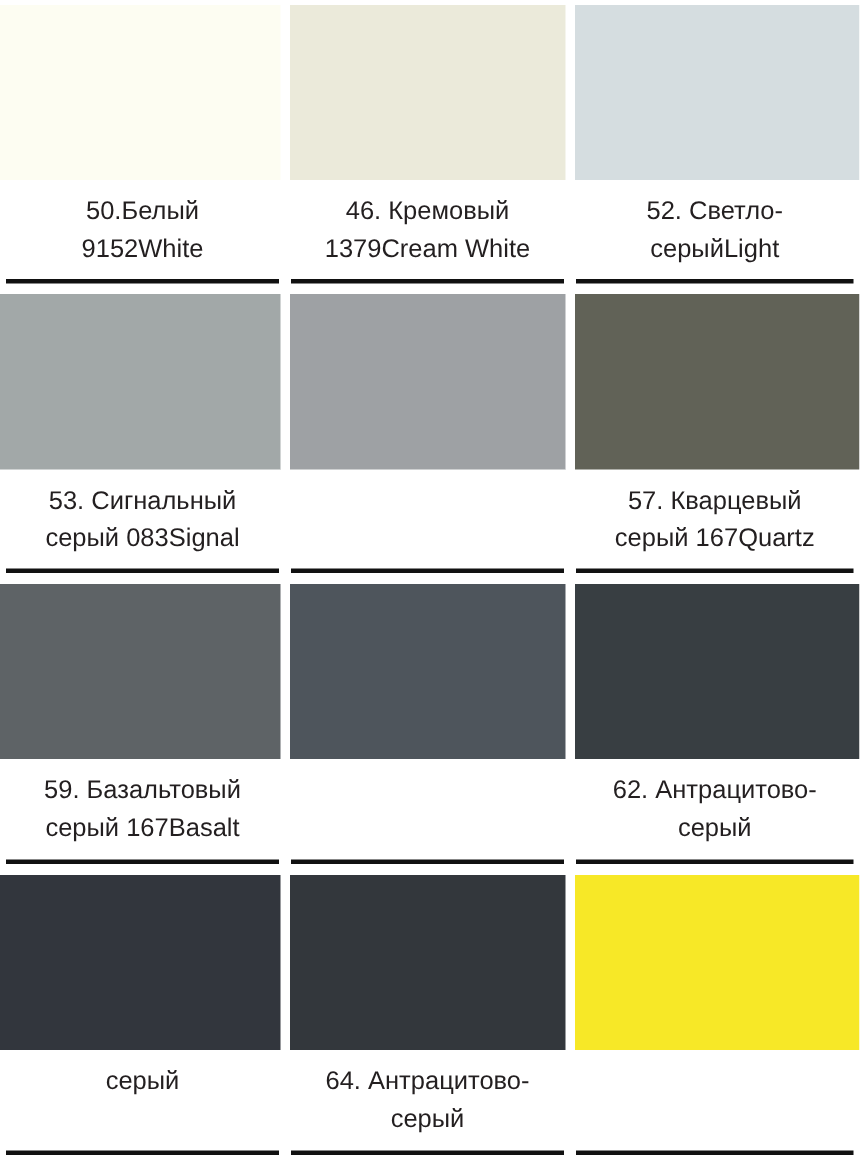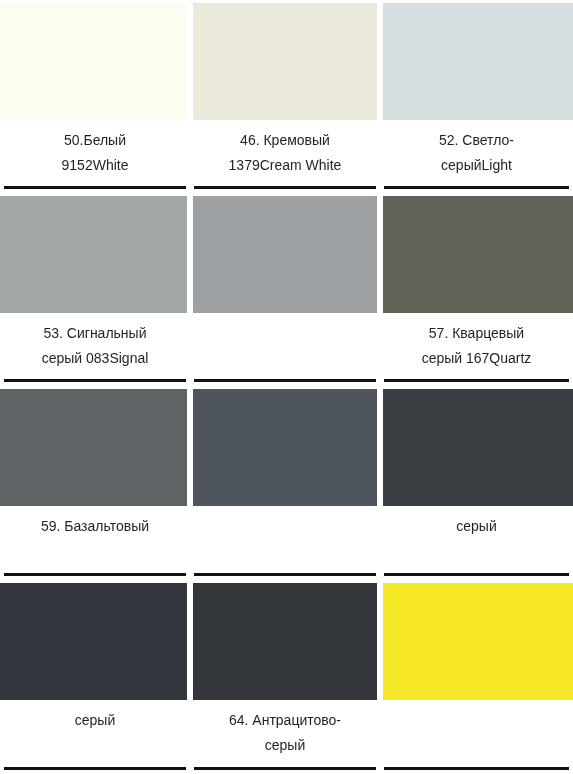--- a/index.html
+++ b/index.html
@@ -49,21 +49,21 @@
     flex: 1;
     display: flex;
     flex-direction: column;
     align-items: center;
     justify-content: flex-start;
     padding-top: 8px;
     box-sizing: border-box;
     margin: 0 4px;
   }
   .caption-line {
-    font-size: 14px;
+    font-size: 17px;
     line-height: 25px;
     color: #231f20;
     text-align: center;
     white-space: nowrap;
     letter-spacing: 0px;
   }
   .rule {
     position: absolute;
     left: 4px;
     right: 4px;
@@ -124,32 +124,34 @@
       <div class="caption-line">57. Кварцевый</div>
       <div class="caption-line">серый 167Quartz</div>
     </div>
     <div class="rule"></div>
   </div>
 
   <div class="cell col-first">
     <div class="chip" style="background-color: rgb(94, 99, 102);"></div>
     <div class="caption">
       <div class="caption-line">59. Базальтовый</div>
+      <div class="caption-line">серый 167Basalt</div>
     </div>
     <div class="rule"></div>
   </div>
 
   <div class="cell">
     <div class="chip" style="background-color: rgb(78, 85, 92);"></div>
     <div class="rule"></div>
   </div>
 
   <div class="cell col-last">
     <div class="chip" style="background-color: rgb(56, 62, 66);"></div>
     <div class="caption">
+      <div class="caption-line">62. Антрацитово-</div>
       <div class="caption-line">серый</div>
     </div>
     <div class="rule"></div>
   </div>
 
   <div class="cell col-first">
     <div class="chip" style="background-color: rgb(50, 54, 61);"></div>
     <div class="caption">
       <div class="caption-line">серый</div>
     </div>

